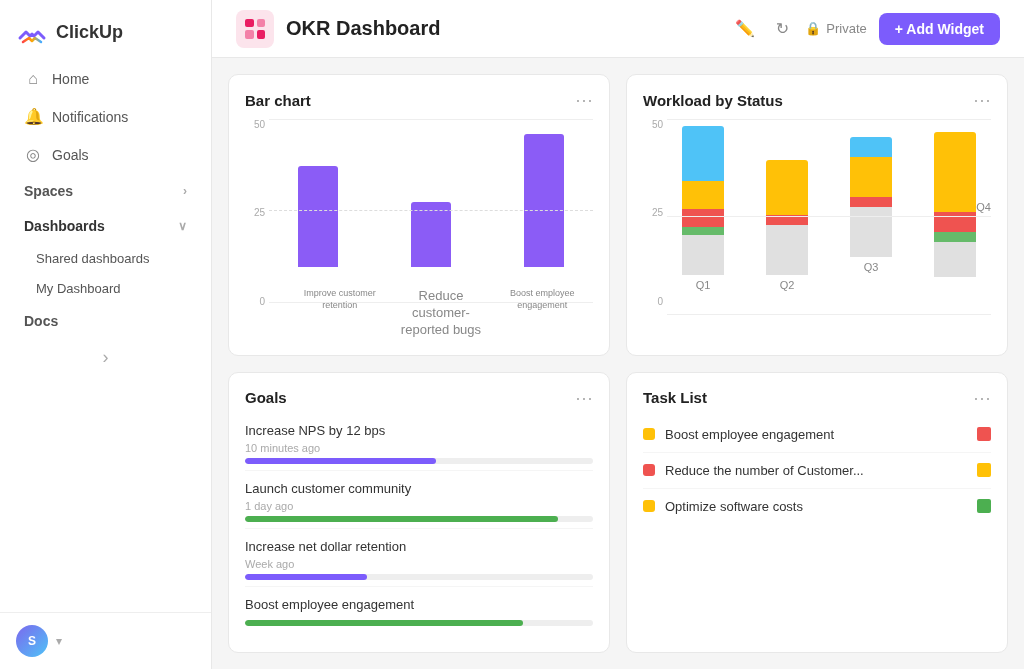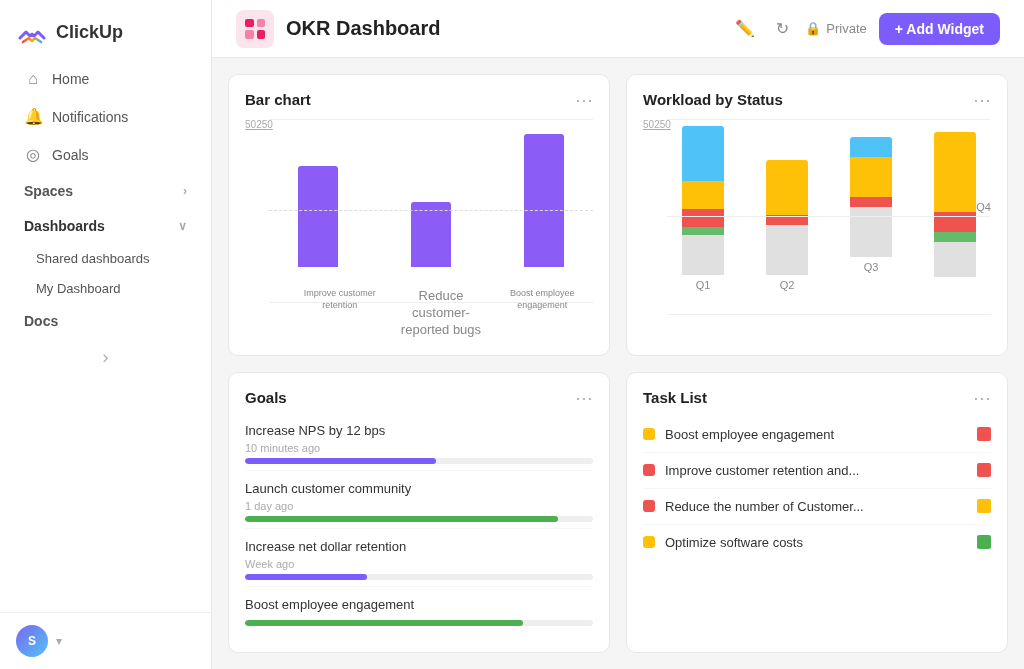--- a/index.html
+++ b/index.html
@@ -181,21 +181,21 @@
       border-radius: 10px;
       padding: 16px;
       border: 1px solid #e8e8e8;
       display: flex;
       flex-direction: column;
       overflow: hidden;
     }
     .widget-header {
       display: flex;
       justify-content: space-between;
-      align-items: flex-start;
+      align-items: center;
       margin-bottom: 10px;
     }
     .widget-title { font-size: 15px; font-weight: 600; color: #222; }
     .widget-menu-btn {
       background: none;
       border: none;
       cursor: pointer;
       color: #aaa;
       font-size: 18px;
       line-height: 1;
@@ -224,28 +224,27 @@
     }
     .bar-label {
       font-size: 9px;
       color: #888;
       text-align: center;
       line-height: 1.3;
       margin-top: 4px;
     }
     .y-axis {
       display: flex;
-      flex-direction: row;
+      flex-direction: column;
       justify-content: space-between;
       font-size: 10px;
       color: #aaa;
       padding-bottom: 32px;
       width: 20px;
       text-align: right;
-      text-decoration: underline;
     }
     .stacked-bar-group {
       display: flex;
       flex-direction: column;
       align-items: center;
       flex: 1;
       justify-content: flex-end;
     }
     .quarter-label {
       font-size: 11px;
@@ -582,27 +581,20 @@
       <div class="task-list">
 
         <div class="task-item">
           <div class="task-left">
             <div class="task-dot" style="background:#ffc107;"></div>
             <span class="task-name">Boost employee engagement</span>
           </div>
           <div class="task-flag" style="background:#ef5350; border-radius:2px; width:14px; height:14px;"></div>
         </div>
 
-        <div class="task-item">
-          <div class="task-left">
-            <div class="task-dot" style="background:#ef5350;"></div>
-            <span class="task-name">Improve customer retention and...</span>
-          </div>
-          <div class="task-flag" style="background:#ef5350; border-radius:2px; width:14px; height:14px;"></div>
-        </div>
 
         <div class="task-item">
           <div class="task-left">
             <div class="task-dot" style="background:#ef5350;"></div>
             <span class="task-name">Reduce the number of Customer...</span>
           </div>
           <div class="task-flag" style="background:#ffc107; border-radius:2px; width:14px; height:14px;"></div>
         </div>
 
         <div class="task-item">

